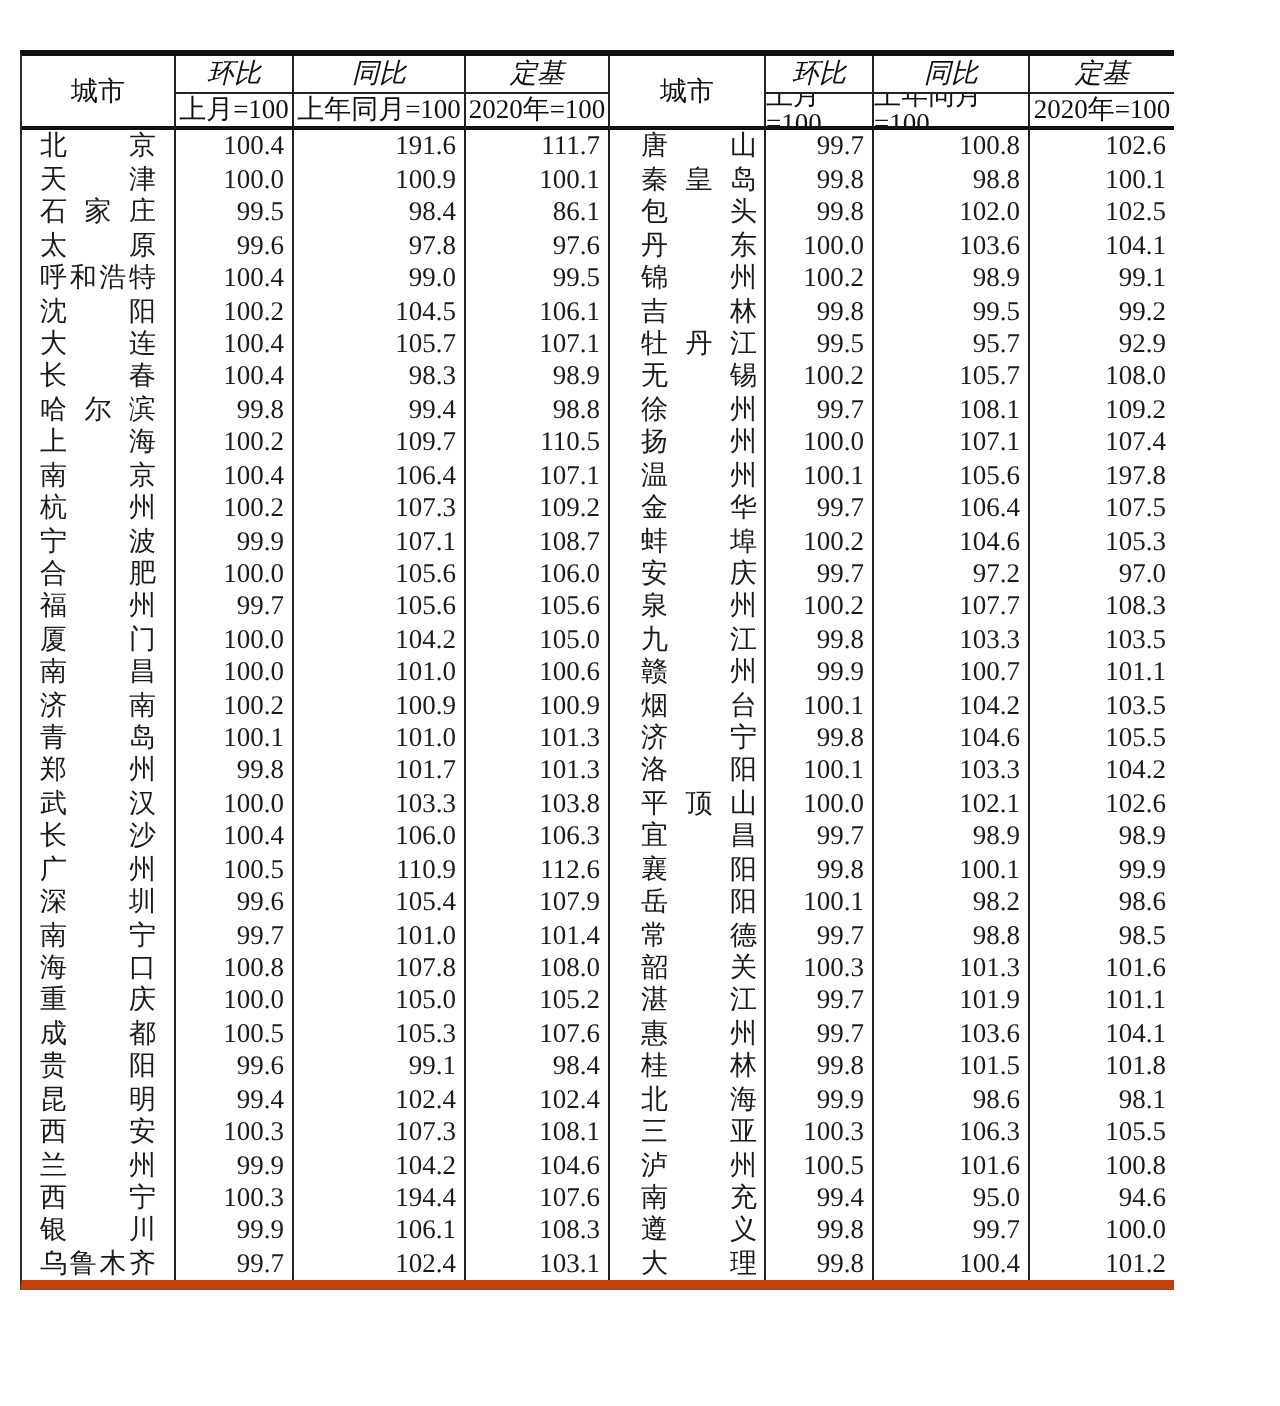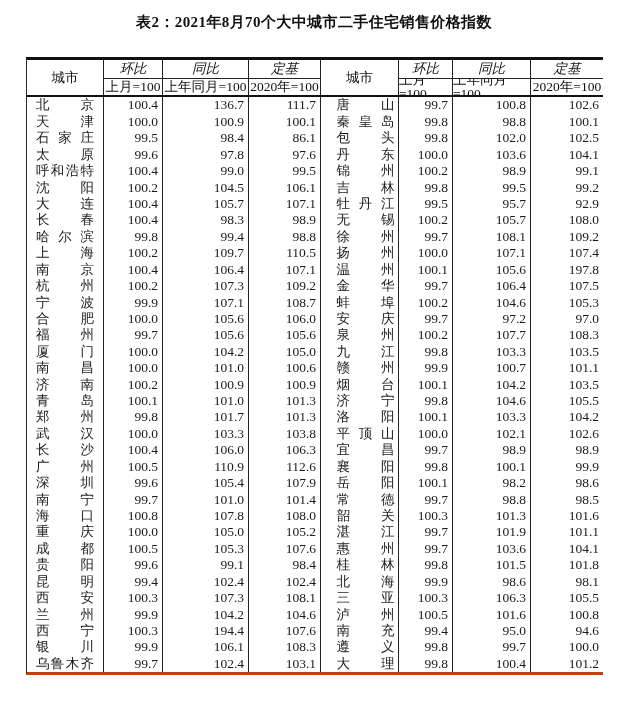--- a/index.html
+++ b/index.html
@@ -2,27 +2,27 @@
 <html><head>
 <meta charset="utf-8">
 <style>
   html,body{margin:0;padding:0;background:#fff;}
   body{width:640px;height:703px;overflow:hidden;
        font-family:"Liberation Serif","DejaVu Serif",serif;color:#1a1a1a;}
   .page{width:640px;height:703px;background:#ffffff;position:relative;}
   .title{width:576px;margin:12px 0 0 26px;text-align:center;
          font-size:15px;font-weight:bold;letter-spacing:0.4px;line-height:20px;
          color:#111;}
-  .tbl{width:576px;margin:25px 0 0 26px;
+  .tbl{width:576px;margin:25px 0 0 10px;
        display:grid;
        grid-template-columns:77px 59px 86px 72px 78px 54px 78px 72px;
        grid-template-rows:18.5px 18.5px;
        grid-auto-rows:16.43px;
        border-top:3px solid #111;
-       border-bottom:3px solid #c2410c;
+       border-bottom:5px solid #c2410c;
        border-left:1px solid #2a2a2a;
        box-sizing:content-box;}
   .cell{display:flex;align-items:center;border-right:1.5px solid #222;
         font-size:13.5px;line-height:1;box-sizing:border-box;overflow:hidden;}
   .cell.lastcol{border-right:none;}
   .num{justify-content:flex-end;padding-right:4px;
        font-family:"Liberation Serif","DejaVu Serif",serif;}
   .city{justify-content:center;}
   .city.rhalf{padding-left:12px;align-items:center;}
   .cname{display:inline-block;width:58px;font-size:13.5px;
@@ -32,21 +32,20 @@
   .th-label{border-bottom:1.5px solid #222;font-style:italic;}
   .th-base{border-bottom:2.5px solid #111;}
   .c1{grid-column:1;} .c2{grid-column:2;} .c3{grid-column:3;} .c4{grid-column:4;}
   .c5{grid-column:5;} .c6{grid-column:6;} .c7{grid-column:7;} .c8{grid-column:8;}
   .r1{grid-row:1;} .r2{grid-row:2;}
 </style>
 </head>
 <body>
 
 <div class="page">
-  <div class="title">表2：2021年8月70个大中城市二手住宅销售价格指数</div>
 
   <div class="tbl">
 
     <div class="cell th th-city c1">城市</div>
     <div class="cell th th-label c2 r1">环比</div>
     <div class="cell th th-label c3 r1">同比</div>
     <div class="cell th th-label c4 r1">定基</div>
 
     <div class="cell th th-city c5">城市</div>
     <div class="cell th th-label c6 r1">环比</div>
@@ -57,21 +56,21 @@
     <div class="cell th th-base c3 r2">上年同月=100</div>
     <div class="cell th th-base c4 r2">2020年=100</div>
     <div class="cell th th-base c6 r2">上月=100</div>
     <div class="cell th th-base c7 r2">上年同月=100</div>
     <div class="cell th th-base c8 r2 lastcol">2020年=100</div>
 
   <div class="cell city">
         <span class="cname">北京</span>
       </div>
   <div class="cell num">100.4</div>
-  <div class="cell num">136.7</div>
+  <div class="cell num">191.6</div>
   <div class="cell num">111.7</div>
   <div class="cell city rhalf">
         <span class="cname">唐山</span>
       </div>
   <div class="cell num">99.7</div>
   <div class="cell num">100.8</div>
   <div class="cell num lastcol">102.6</div>
 
   <div class="cell city">
         <span class="cname">天津</span>

